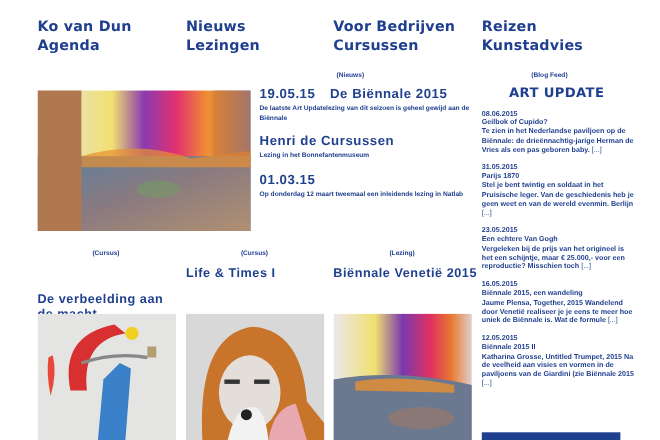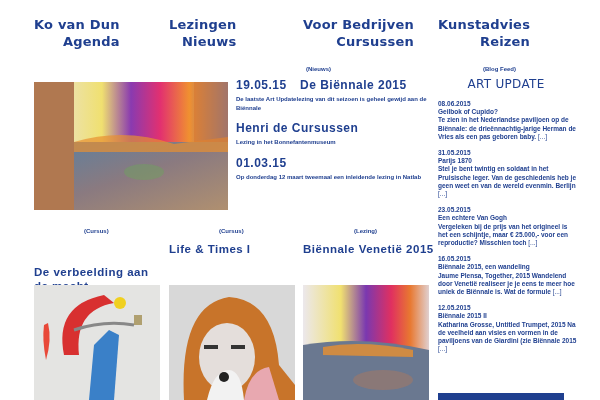--- a/index.html
+++ b/index.html
@@ -1,55 +1,55 @@
 <!DOCTYPE html>
 <html><head>
 <meta charset="utf-8">
 <style>
   * { margin: 0; padding: 0; box-sizing: border-box; }
   html, body { width: 600px; height: 400px; overflow: hidden; background: #ffffff; }
   body { font-family: "Liberation Sans", sans-serif; color: #1f3f8f; position: relative; }
-  .nav { position: absolute; top: 16px; left: 0; width: 524px; height: 40px; text-align: right; }
+  .nav { position: absolute; top: 16px; left: 0; width: 524px; height: 40px; }
   .nav-col { position: absolute; top: 0; }
   .nav-link { display: block; font-family: "DejaVu Sans", sans-serif; font-weight: bold; font-size: 13px; line-height: 17px; color: #1f3f8f; text-decoration: none; letter-spacing: 0.2px; }
   .section-label { position: absolute; font-size: 6px; font-weight: bold; color: #1f3f8f; }
   .hero-img { position: absolute; left: 34px; top: 82px; width: 194px; height: 128px; overflow: hidden; }
   .news { position: absolute; left: 236px; top: 78px; width: 194px; }
   .news-item { margin-bottom: 9px; }
   .news-row { display: flex; }
   .news-date { width: 64px; font-weight: bold; font-size: 12px; line-height: 15px; letter-spacing: 0.5px; }
   .news-title { font-weight: bold; font-size: 12px; line-height: 15px; letter-spacing: 0.5px; text-align: center; }
   .news-desc { font-size: 6px; font-weight: bold; line-height: 8.5px; margin-top: 2px; }
   .blog { position: absolute; left: 438px; top: 100px; width: 140px; }
-  .blog-title { position: absolute; left: 438px; top: 77px; width: 136px; text-align: center; font-family: "DejaVu Sans", sans-serif; font-weight: normal; font-size: 12px; letter-spacing: 0.3px; }
+  .blog-title { position: absolute; left: 438px; top: 77px; width: 136px; text-align: center; font-family: "DejaVu Sans", sans-serif; font-weight: bold; font-size: 12px; letter-spacing: 0.3px; }
   .blog-item { font-size: 6.5px; font-weight: bold; line-height: 8.2px; margin-bottom: 8px; }
   .blog-item .more { font-weight: normal; }
   .blog-bar { position: absolute; left: 438px; top: 393px; width: 126px; height: 10px; background: #1f3f8f; }
   .course-title { position: absolute; font-weight: bold; font-size: 11.5px; line-height: 14px; letter-spacing: 0.5px; }
   .thumb { position: absolute; top: 285px; width: 126px; height: 115px; overflow: hidden; }
 </style>
 </head>
 <body>
 
 <div class="nav">
   <div class="nav-col" style="left:34px">
     <a class="nav-link">Ko van Dun</a>
     <a class="nav-link">Agenda</a>
   </div>
   <div class="nav-col" style="left:169px">
+    <a class="nav-link">Nieuws</a>
     <a class="nav-link">Lezingen</a>
-    <a class="nav-link">Nieuws</a>
   </div>
   <div class="nav-col" style="left:303px">
     <a class="nav-link">Voor Bedrijven</a>
     <a class="nav-link">Cursussen</a>
   </div>
   <div class="nav-col" style="left:438px">
+    <a class="nav-link">Reizen</a>
     <a class="nav-link">Kunstadvies</a>
-    <a class="nav-link">Reizen</a>
   </div>
 </div>
 
 <div class="section-label" style="left:306px; top:66px;">(Nieuws)</div>
 <div class="section-label" style="left:483px; top:66px;">(Blog Feed)</div>
 
 <div class="hero-img">
   <svg width="194" height="128" viewBox="0 0 194 128">
     <defs>
       <linearGradient id="hsky" x1="0" y1="0" x2="1" y2="0">

